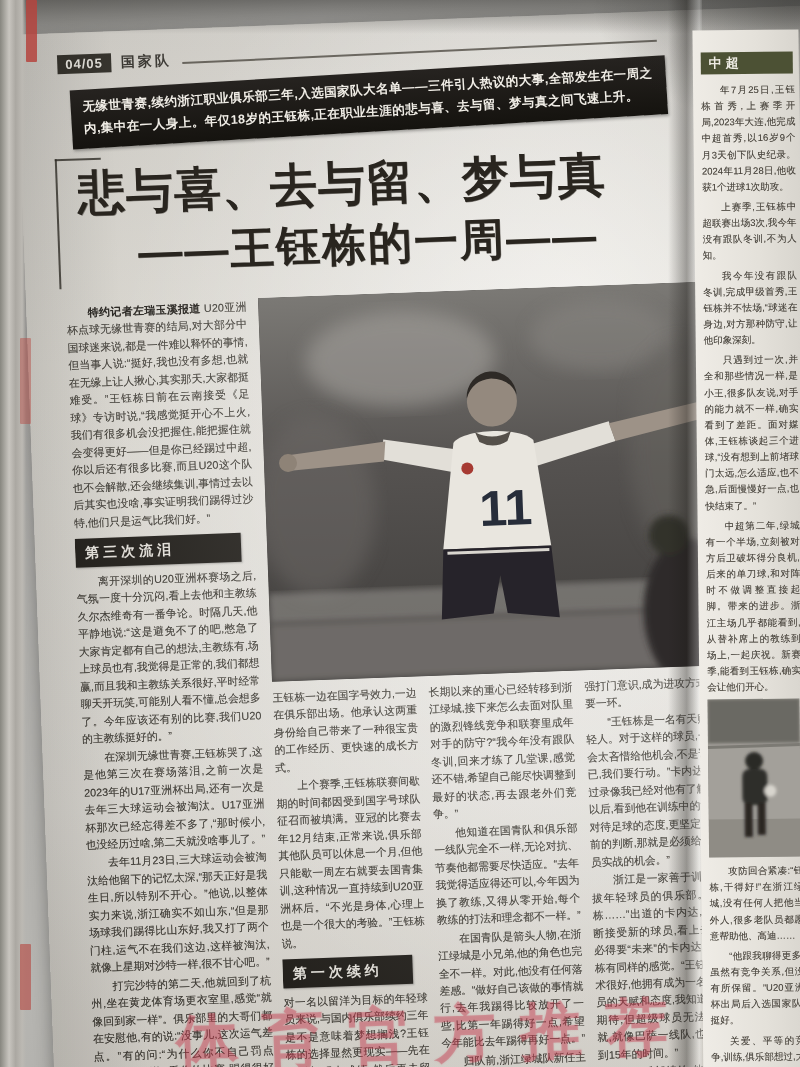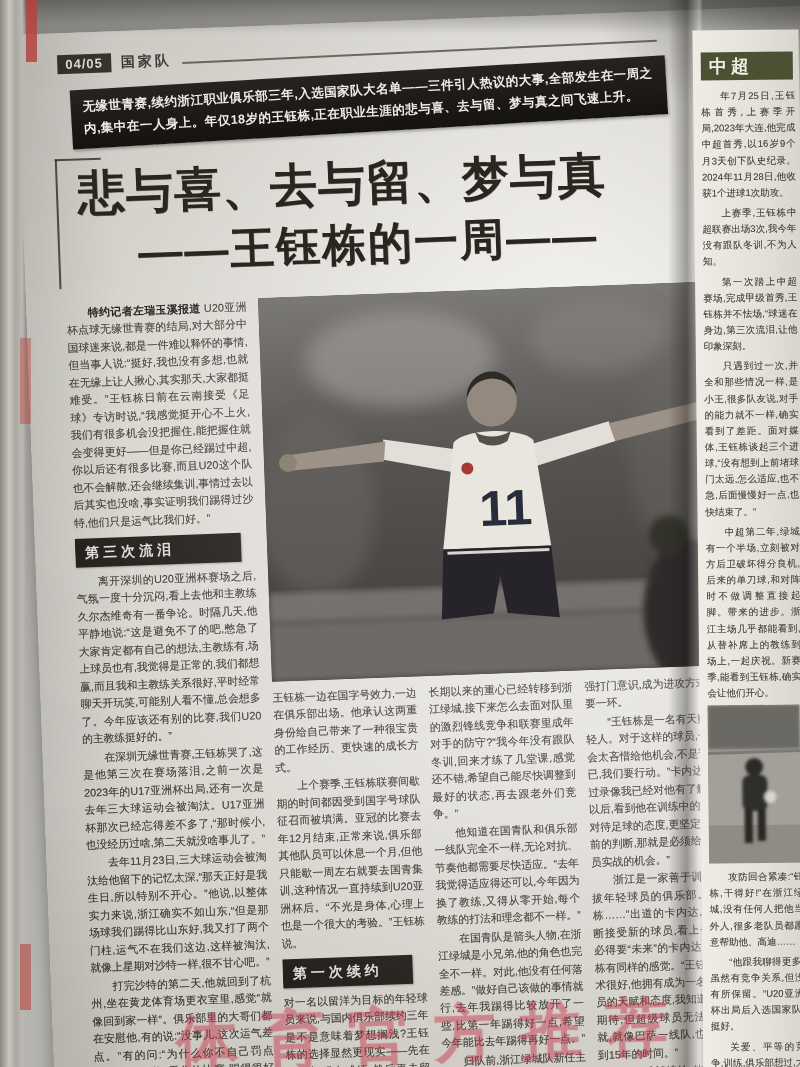--- a/index.html
+++ b/index.html
@@ -73,21 +73,21 @@
 
   
   .main-photo{position:relative;width:456px;height:384px;margin-bottom:8px;overflow:hidden;background:#4c4a47;flex:none;}
 
   
   .fold{position:absolute;top:0;right:98px;width:34px;height:1067px;z-index:8;pointer-events:none;
     background:linear-gradient(90deg,rgba(0,0,0,0) 0%,rgba(30,28,25,.38) 55%,rgba(255,255,255,.3) 92%,rgba(255,255,255,.1) 100%);}
   .strip{position:absolute;top:30px;right:-4px;width:106px;height:1060px;z-index:9;overflow:hidden;
     background:linear-gradient(90deg,#efece6,#e4e1da 60%,#d8d5ce);
     transform:rotate(-.6deg);padding:8px 4px 0 8px;box-sizing:border-box;}
-  .strip-head{background:#4c5134;color:#efece4;font-weight:bold;font-size:18px;letter-spacing:4px;
+  .strip-head{background:#4c5134;color:#efece4;font-weight:bold;font-size:13px;letter-spacing:4px;
     padding:2px 8px;margin:14px 2px 8px 0;}
   .strip .frag p{margin:0 0 4px 0;font-size:9.5px;line-height:1.7;color:#4a463f;text-align:justify;
     text-shadow:0 0 .6px rgba(80,74,64,.5);}
   .strip-photo{width:92px;height:158px;background:#8f8d87;margin:4px 0 6px 0;overflow:hidden;position:relative;}
 
   
   .watermark{position:absolute;left:176px;bottom:-10px;z-index:12;pointer-events:none;
     font-size:62px;font-weight:bold;letter-spacing:24px;white-space:nowrap;
     color:rgba(196,52,72,.34);transform:rotate(-2deg);text-shadow:0 0 2px rgba(196,52,72,.2);}
 </style>
@@ -220,21 +220,21 @@
       </div>
     </div>
   </div>
 
   <div class="fold"></div>
   <div class="strip">
     <div class="strip-head">中超</div>
     <div class="frag">
         <p class="para">年7月25日,王钰栋首秀,上赛季开局,2023年大连,他完成中超首秀,以16岁9个月3天创下队史纪录。2024年11月28日,他收获1个进球1次助攻。</p>
         <p class="para">上赛季,王钰栋中超联赛出场3次,我今年没有跟队冬训,不为人知。</p>
-        <p class="para">第一次踏上中超赛场,完成甲级首秀,王钰栋并不怯场,“球迷在身边,第三次流泪,让他印象深刻。</p>
+        <p class="para">我今年没有跟队冬训,完成甲级首秀,王钰栋并不怯场,“球迷在身边,对方那种防守,让他印象深刻。</p>
         <p class="para">只遇到过一次,并全和那些情况一样,是小王,很多队友说,对手的能力就不一样,确实看到了差距。面对媒体,王钰栋谈起三个进球,“没有想到上前堵球门太远,怎么适应,也不急,后面慢慢好一点,也快结束了。”</p>
         <p class="para">中超第二年,绿城有一个半场,立刻被对方后卫破坏得分良机,后来的单刀球,和对阵时不做调整直接起脚。带来的进步。浙江主场几乎都能看到,从替补席上的教练到场上,一起庆祝。新赛季,能看到王钰栋,确实会让他们开心。</p>
       </div>
     <div class="strip-photo">
       <svg width="92" height="158" viewBox="0 0 92 158" preserveAspectRatio="none">
         <defs>
             <filter id="tb">
               <feGaussianBlur stdDeviation="1.5"></feGaussianBlur>
             </filter>
           </defs>

